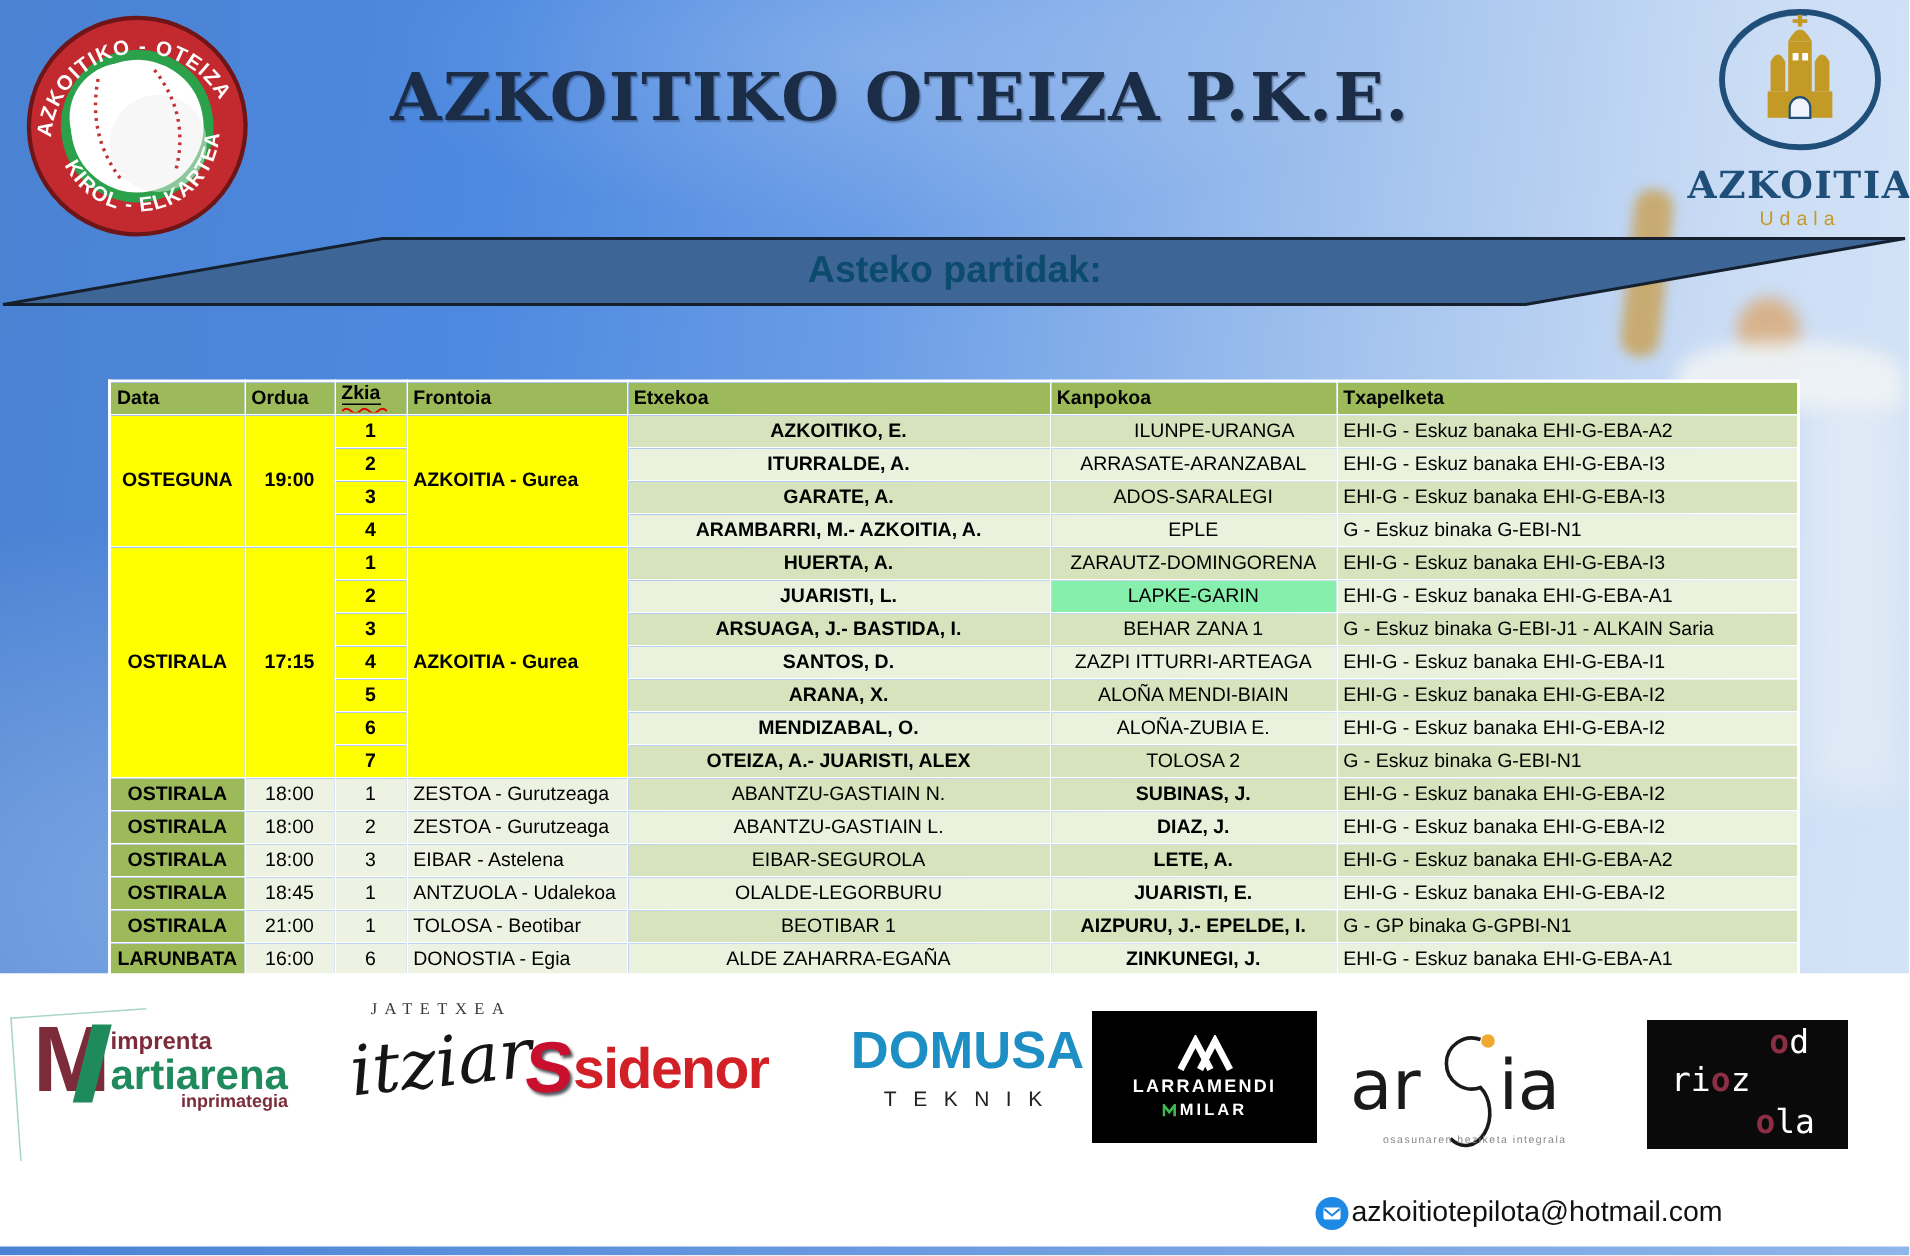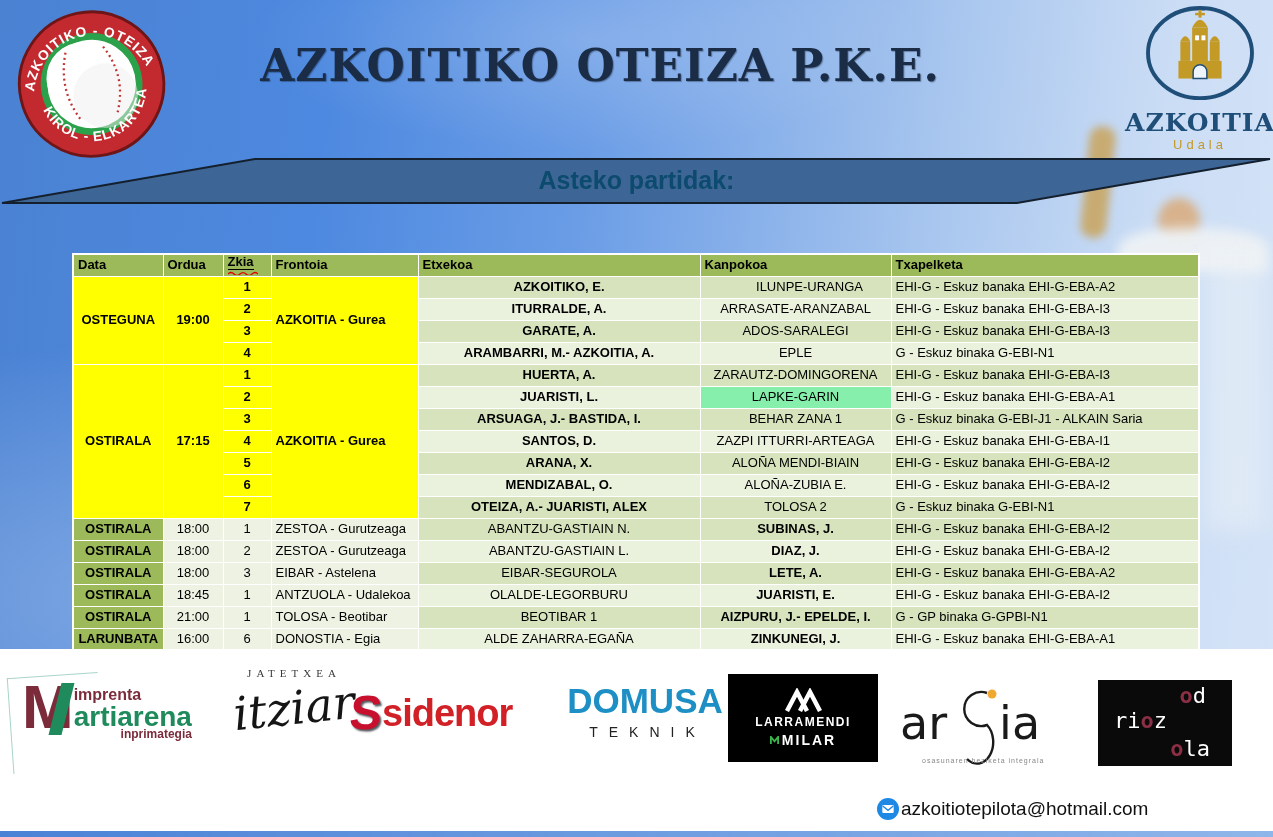--- a/index.html
+++ b/index.html
@@ -82,21 +82,21 @@
       text-shadow:2px 2px 2px #55565e;line-height:1;}
   .sid-name{font-size:38px;font-weight:bold;color:#d22027;letter-spacing:-1px;line-height:1;}
   
   .sp-domusa{left:555px;top:34px;width:180px;text-align:center;}
   .dom-name{font-size:35px;font-weight:bold;color:#1e8fc4;letter-spacing:0;line-height:1;}
   .dom-sub{font-size:14px;color:#222;letter-spacing:11px;margin-top:6px;margin-left:5px;}
   
   .sp-larr{left:728px;top:25px;width:150px;height:88px;background:#000;
       display:flex;flex-direction:column;align-items:center;justify-content:center;gap:3px;}
   .larr-name{font-size:12px;font-weight:bold;color:#fff;letter-spacing:1.5px;}
-  .larr-sub{display:flex;align-items:center;gap:3px;font-size:14px;font-weight:bold;color:#fff;letter-spacing:2px;}
+  .larr-sub{display:flex;align-items:center;gap:3px;font-size:11px;font-weight:bold;color:#fff;letter-spacing:2px;}
   
   .sp-argia{left:900px;top:30px;width:170px;height:105px;}
   .argia-row{display:flex;align-items:center;}
   .argia-txt{font-size:46px;color:#1a1a1a;font-family:"DejaVu Sans",sans-serif;line-height:1;}
   .argia-tag{position:absolute;left:22px;top:78px;font-size:7px;color:#888;letter-spacing:1px;}
   
   .sp-odr{left:1098px;top:31px;width:134px;height:86px;background:#0a0a0a;position:absolute;
       font-family:"DejaVu Sans Mono",monospace;color:#fff;}
   .odr-line{position:absolute;font-size:22px;line-height:1;}
   .odr-1{right:26px;top:5px;}

